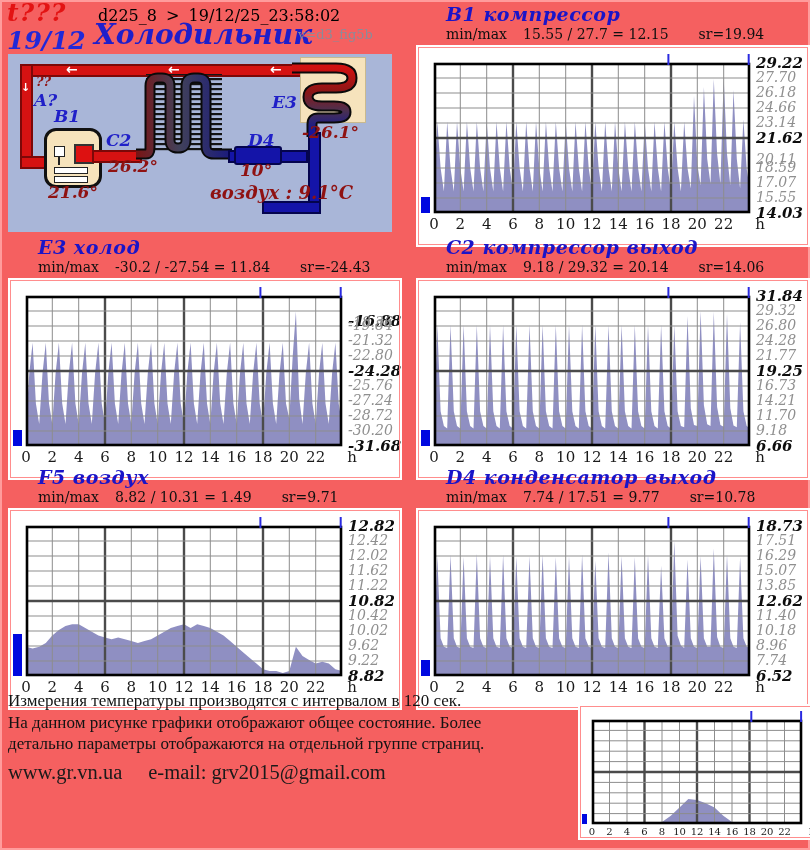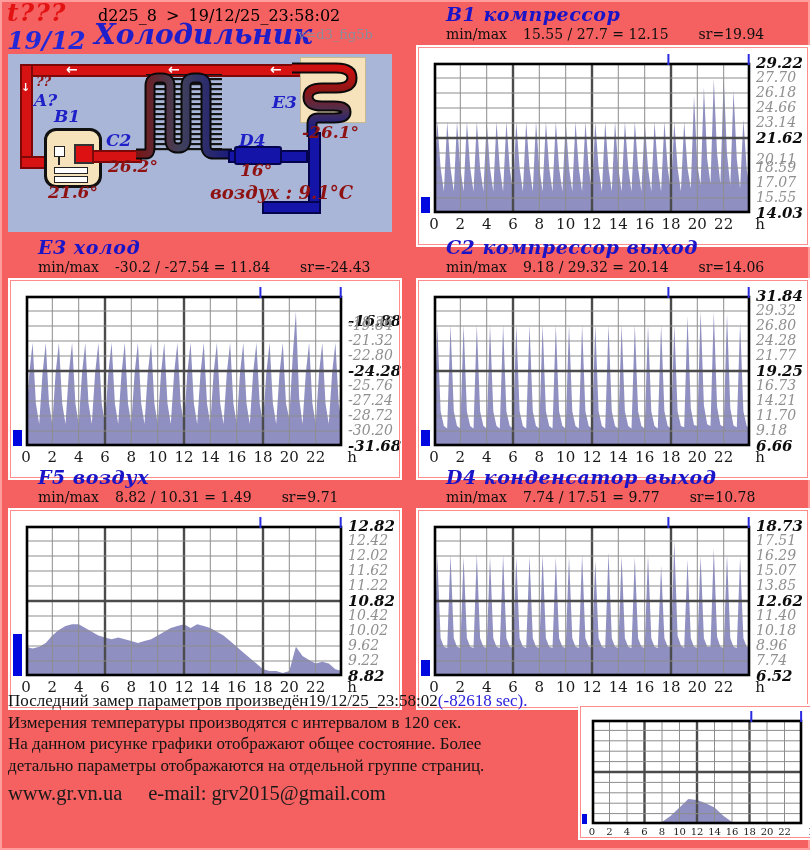--- a/index.html
+++ b/index.html
@@ -116,22 +116,22 @@
     </svg>
     <div class="pipeb" style="left:300px;top:78px;width:9px;height:78px;"></div>
     <div class="pipeb" style="left:254px;top:147px;width:55px;height:9px;"></div>
 
     <span class="dtemp" style="left:28px;top:20px;font-size:13px;">??</span>
     <span class="dlbl" style="left:26px;top:36px;">A?</span>
     <span class="dlbl" style="left:46px;top:52px;">B1</span>
     <span class="dtemp" style="left:40px;top:128px;">21.6°</span>
     <span class="dlbl" style="left:98px;top:76px;">C2</span>
     <span class="dtemp" style="left:100px;top:102px;">26.2°</span>
-    <span class="dlbl" style="left:231px;top:76px;text-align:center;">D4</span>
-    <span class="dtemp" style="left:232px;top:106px;">16°</span>
+    <span class="dlbl" style="left:240px;top:76px;text-align:center;">D4</span>
+    <span class="dtemp" style="left:232px;top:106px;">10°</span>
     <span class="dlbl" style="left:264px;top:38px;">E3</span>
     <span class="dtemp" style="left:294px;top:68px;z-index:3;">-26.1°</span>
     <span class="dtemp" style="left:202px;top:128px;font-size:18px;">воздух : 9.1°C</span>
   </div>
 
   <section class="chart-sec" style="left:416px;top:3px;">
     <h2 class="ctitle">B1 компрессор</h2>
     <div class="stats">
       <span>min/max</span><span class="mm">15.55 / 27.7 = 12.15</span><span class="sr">sr=19.94</span>
     </div>
@@ -485,23 +485,20 @@
           <span style="left: 124.5px;">14</span>
           <span style="left: 142px;">16</span>
           <span style="left: 159.5px;">18</span>
           <span style="left: 177px;">20</span>
           <span style="left: 194.5px;">22</span>
           <span style="left: 222px;">h</span>
         </div></div>
   </section>
 
   <div class="footer">
-    <div class="fline">
-      <span>Последний замер параметров произведён</span><span>19/12/25_23:58:02</span><span class="blue">(-82618 sec).</span>
-    </div>
     <div class="fline">Измерения температуры  производятся с интервалом в 120 сек.</div>
     <div class="fline">На данном рисунке графики отображают общее состояние. Более</div>
     <div class="fline">детально параметры отображаются на отдельной группе страниц.</div>
     <div class="fsite">
       <span>www.gr.vn.ua</span><span class="fmail">e-mail: grv2015@gmail.com</span>
     </div>
   </div>
 
 </div>
 

